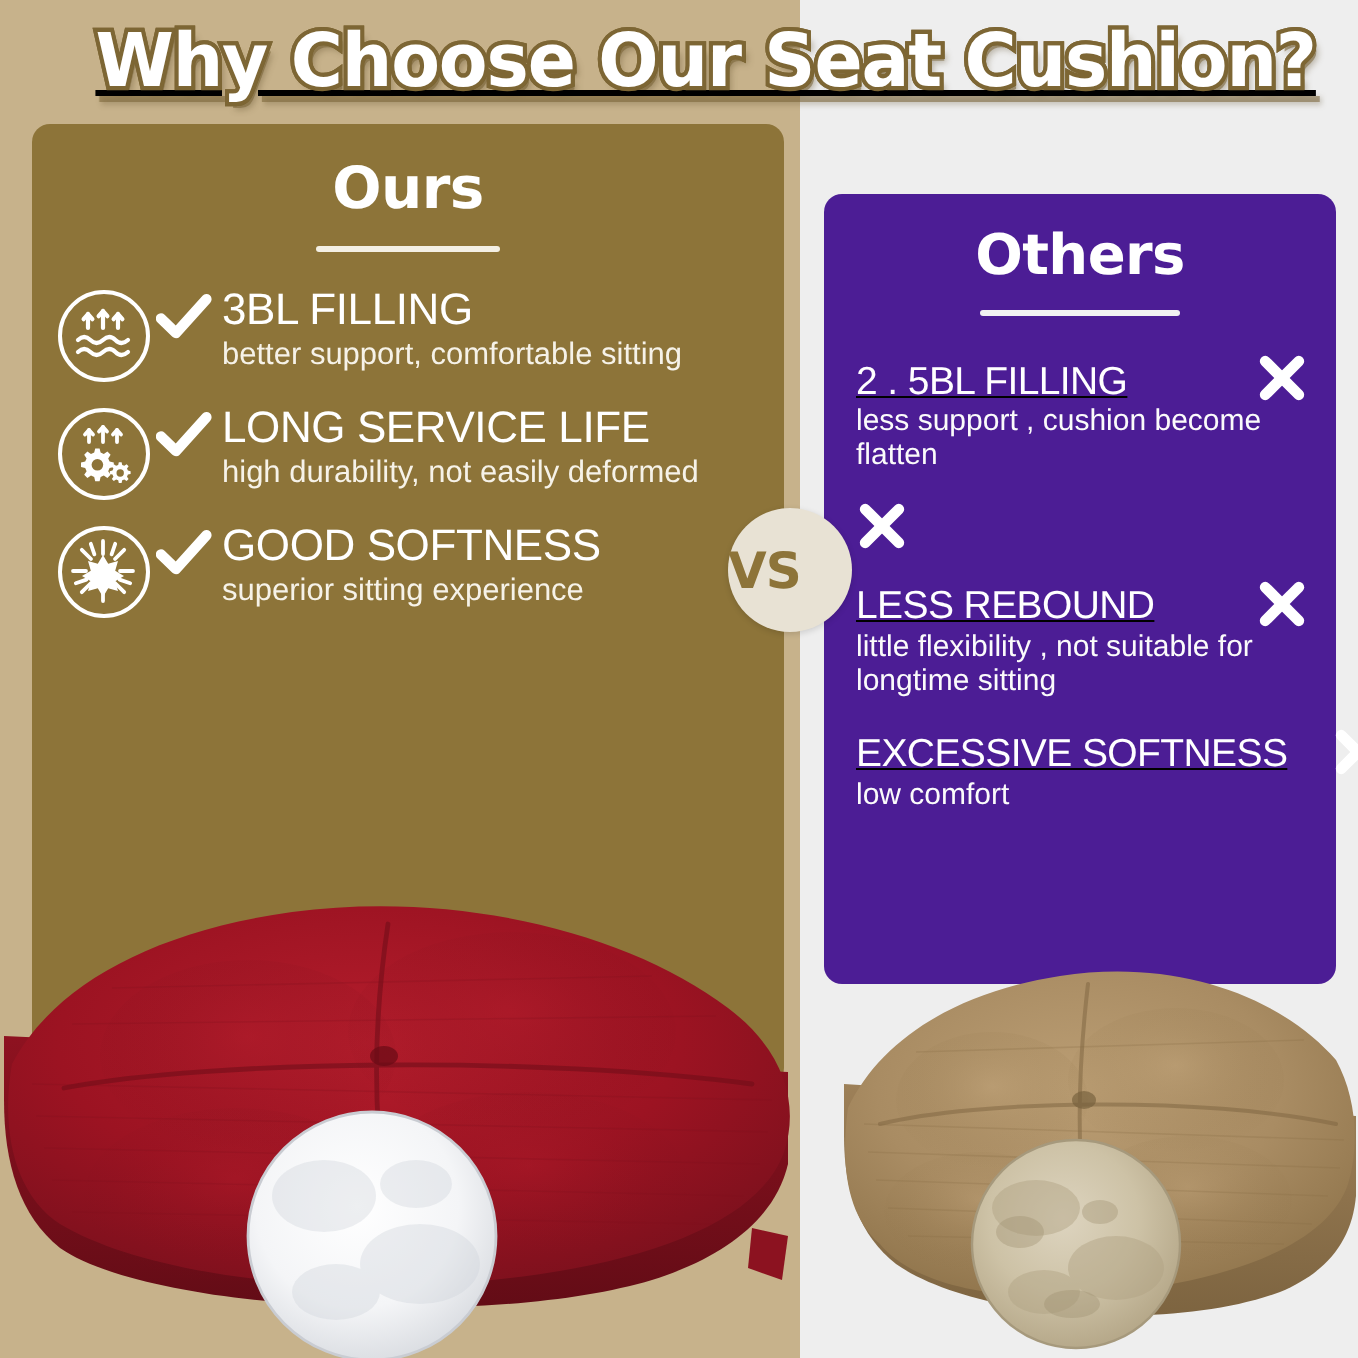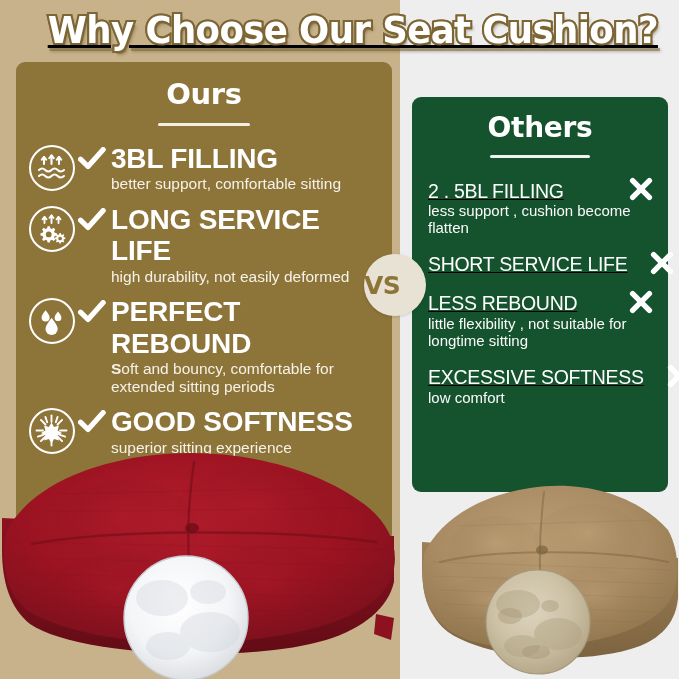--- a/index.html
+++ b/index.html
@@ -85,39 +85,39 @@
   .check {
     flex:0 0 auto;
     width:34px; margin-top:4px;
     display:flex; justify-content:center;
   }
   .check svg { display:block; }
 
   .feat-text { flex:1 1 auto; padding-left:2px; }
   .feat-head {
     color:#ffffff;
-    font-size:28px;
-    font-weight:bold;
+    font-size:22px;
+    font-weight:normal;
     letter-spacing:-0.2px;
     line-height:1.12;
     font-family:"Liberation Sans", sans-serif;
   }
   .feat-sub {
     color:#f6f2e8;
     font-size:15.5px;
     line-height:1.14;
     margin-top:1px;
     font-family:"Liberation Sans", sans-serif;
   }
   .feat-sub b { font-weight:bold; }
 
   
   .card-others {
     position:absolute; left:412px; top:97px; width:256px; height:395px;
-    background:#14532d;
+    background:#4c1d95;
     border-radius:9px;
     z-index:10;
   }
   .card-others .card-title {
     text-align:center;
     color:#ffffff;
     font-family:"DejaVu Sans", sans-serif;
     font-weight:bold;
     font-size:28px;
     letter-spacing:-0.3px;
@@ -240,40 +240,20 @@
           <svg width="28" height="24" viewBox="0 0 28 24">
             <path d="M2.5 12.2 L10 19.5 L25.2 2.6" fill="none" stroke="#ffffff" stroke-width="5.2" stroke-linecap="round" stroke-linejoin="round"></path>
           </svg>
         </div>
         <div class="feat-text">
           <div class="feat-head">LONG SERVICE LIFE</div>
           <div class="feat-sub">high durability, not easily deformed</div>
         </div>
       </div>
 
-      <div class="feature-row">
-        <div class="feat-icon">
-          <svg width="41" height="41" viewBox="0 0 41 41">
-            <g fill="#ffffff">
-              <path d="M14.6 10.2 c2.7 3.4 4.0 5.5 4.0 7.2 a4.0 4.0 0 0 1-8.0 0 c0-1.7 1.3-3.8 4.0-7.2z"></path>
-              <path d="M27.0 11.6 c2.3 2.9 3.4 4.7 3.4 6.1 a3.4 3.4 0 0 1-6.8 0 c0-1.4 1.1-3.2 3.4-6.1z"></path>
-              <path d="M20.6 18.0 c4.1 5.2 6.1 8.4 6.1 11.0 a6.1 6.1 0 0 1-12.2 0 c0-2.6 2.0-5.8 6.1-11.0z"></path>
-            </g>
-          </svg>
-        </div>
-        <div class="check">
-          <svg width="28" height="24" viewBox="0 0 28 24">
-            <path d="M2.5 12.2 L10 19.5 L25.2 2.6" fill="none" stroke="#ffffff" stroke-width="5.2" stroke-linecap="round" stroke-linejoin="round"></path>
-          </svg>
-        </div>
-        <div class="feat-text">
-          <div class="feat-head">PERFECT REBOUND</div>
-          <div class="feat-sub"><b>S</b><span>oft and bouncy, comfortable for extended sitting periods</span></div>
-        </div>
-      </div>
 
       <div class="feature-row">
         <div class="feat-icon">
           <svg width="41" height="41" viewBox="0 0 41 41">
             <g fill="none" stroke="#ffffff" stroke-width="1.9" stroke-linecap="round">
               <path d="M20.5 5.5 L20.5 12"></path>
                 <path d="M20.5 29 L20.5 35.5"></path>
               <path d="M5.5 20.5 L12 20.5"></path>
                 <path d="M29 20.5 L35.5 20.5"></path>
               <path d="M9.9 9.9 L14.5 14.5"></path>
@@ -316,21 +296,20 @@
               <path d="M4.6 4.6 L21.4 21.4"></path>
                 <path d="M21.4 4.6 L4.6 21.4"></path>
             </g>
           </svg>
         </div>
         <div class="other-sub">less support , cushion become flatten</div>
       </div>
 
       <div class="other-row">
         <div class="other-head-line">
-          <div class="other-head">SHORT SERVICE LIFE</div>
           <svg class="xmark" viewBox="0 0 26 26">
             <g stroke="#ffffff" stroke-width="5.4" stroke-linecap="round">
               <path d="M4.6 4.6 L21.4 21.4"></path>
                 <path d="M21.4 4.6 L4.6 21.4"></path>
             </g>
           </svg>
         </div>
       </div>
 
       <div class="other-row">

